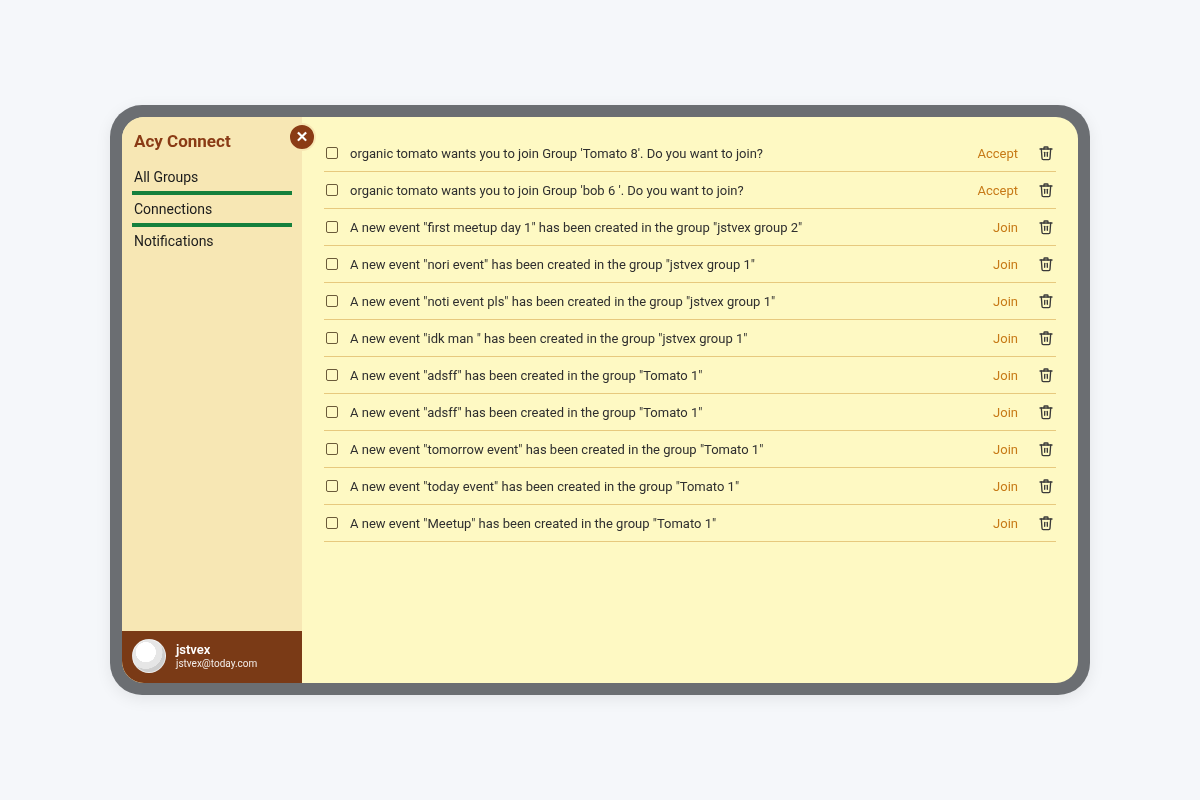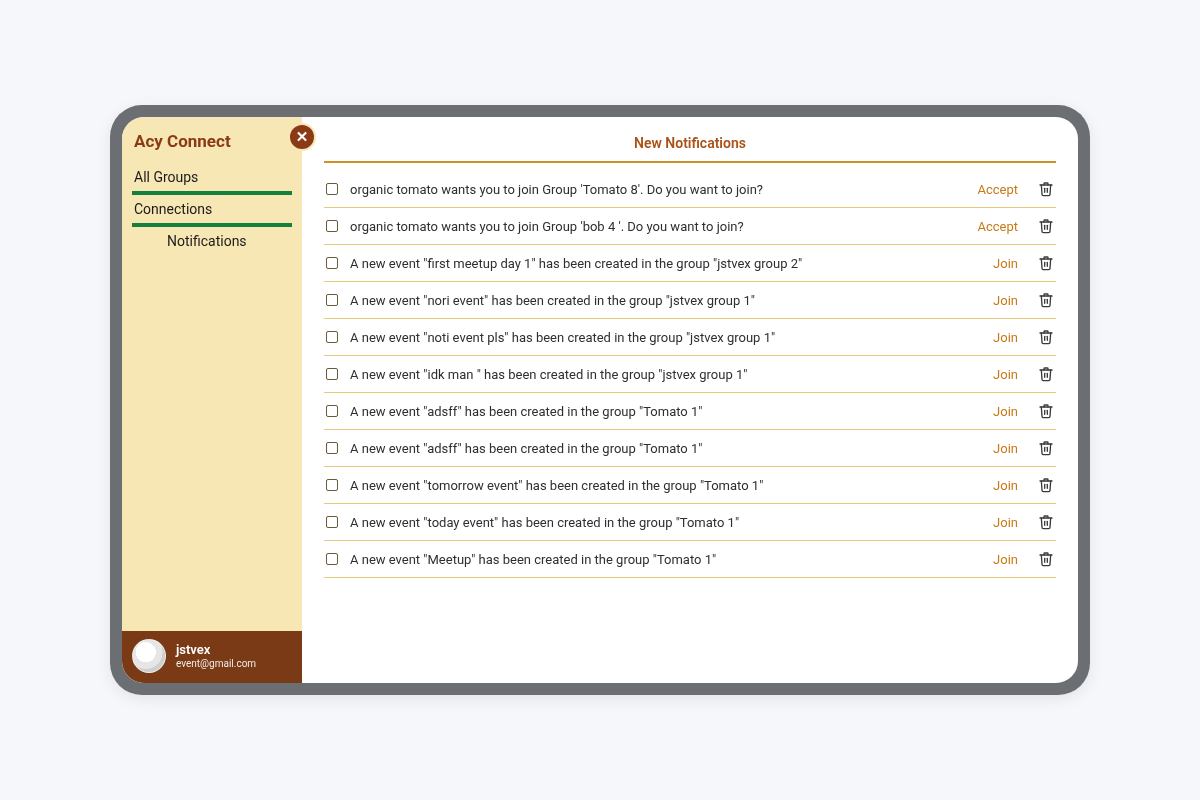--- a/index.html
+++ b/index.html
@@ -11,21 +11,21 @@
   .device {
     width: 980px; height: 590px;
     background: #6b6e72;
     border-radius: 32px;
     padding: 12px;
     box-shadow: 0 4px 16px rgba(0,0,0,0.08);
     position: relative;
   }
   .screen {
     width: 100%; height: 100%;
-    background: #ffffff;
+    background: #fef9c3;
     border-radius: 22px;
     overflow: hidden;
     display: flex;
     position: relative;
   }
   
   .sidebar {
     width: 180px; flex: 0 0 180px;
     background: #f7e7b4;
     display: flex; flex-direction: column;
@@ -38,21 +38,21 @@
   }
   .nav {
     padding: 2px 10px;
   }
   .nav-item {
     font-size: 14px; color: #1b1b1b;
     padding: 6px 2px 6px 2px;
     border-bottom: 4px solid #15803d;
     cursor: pointer;
   }
-  .nav-item:last-child { border-bottom: none; margin-left: 33px; }
+  .nav-item:last-child { border-bottom: none; }
   .close-btn {
     position: absolute;
     top: 6px; right: -14px;
     width: 28px; height: 28px;
     border-radius: 50%;
     background: #8a3b15;
     color: #fff;
     display: flex; align-items: center; justify-content: center;
     font-size: 15px; font-weight: 700;
     cursor: pointer;
@@ -160,49 +160,48 @@
         <nav class="nav">
           <div class="nav-item">All Groups</div>
           <div class="nav-item">Connections</div>
           <div class="nav-item">Notifications</div>
         </nav>
 
         <div class="user-footer">
           <div class="avatar"></div>
           <div class="user-meta">
             <span class="user-name">jstvex</span>
-            <span class="user-email">event@gmail.com</span>
+            <span class="user-email">jstvex@today.com</span>
           </div>
         </div>
       </aside>
 
       <section class="main">
         <div class="tabs">
-          <div class="tab active">New Notifications</div>
         </div>
 
         <div class="list" id="notif-list">
 
         <div class="row">
               <span class="cb"></span>
               <span class="msg">organic tomato wants you to join Group 'Tomato 8'. Do you want to join?</span>
               <span class="action">Accept</span>
               <span class="trash">
                 <svg viewBox="0 0 24 24" fill="none" stroke="currentColor" stroke-width="2" stroke-linecap="round" stroke-linejoin="round">
                   <polyline points="3 6 5 6 21 6"></polyline>
                   <path d="M19 6l-1 14a2 2 0 0 1-2 2H8a2 2 0 0 1-2-2L5 6"></path>
                   <path d="M10 11v6"></path>
                   <path d="M14 11v6"></path>
                   <path d="M9 6V4a1 1 0 0 1 1-1h4a1 1 0 0 1 1 1v2"></path>
                 </svg>
               </span>
             </div>
             <div class="row">
               <span class="cb"></span>
-              <span class="msg">organic tomato wants you to join Group 'bob 4 '. Do you want to join?</span>
+              <span class="msg">organic tomato wants you to join Group 'bob 6 '. Do you want to join?</span>
               <span class="action">Accept</span>
               <span class="trash">
                 <svg viewBox="0 0 24 24" fill="none" stroke="currentColor" stroke-width="2" stroke-linecap="round" stroke-linejoin="round">
                   <polyline points="3 6 5 6 21 6"></polyline>
                   <path d="M19 6l-1 14a2 2 0 0 1-2 2H8a2 2 0 0 1-2-2L5 6"></path>
                   <path d="M10 11v6"></path>
                   <path d="M14 11v6"></path>
                   <path d="M9 6V4a1 1 0 0 1 1-1h4a1 1 0 0 1 1 1v2"></path>
                 </svg>
               </span>

